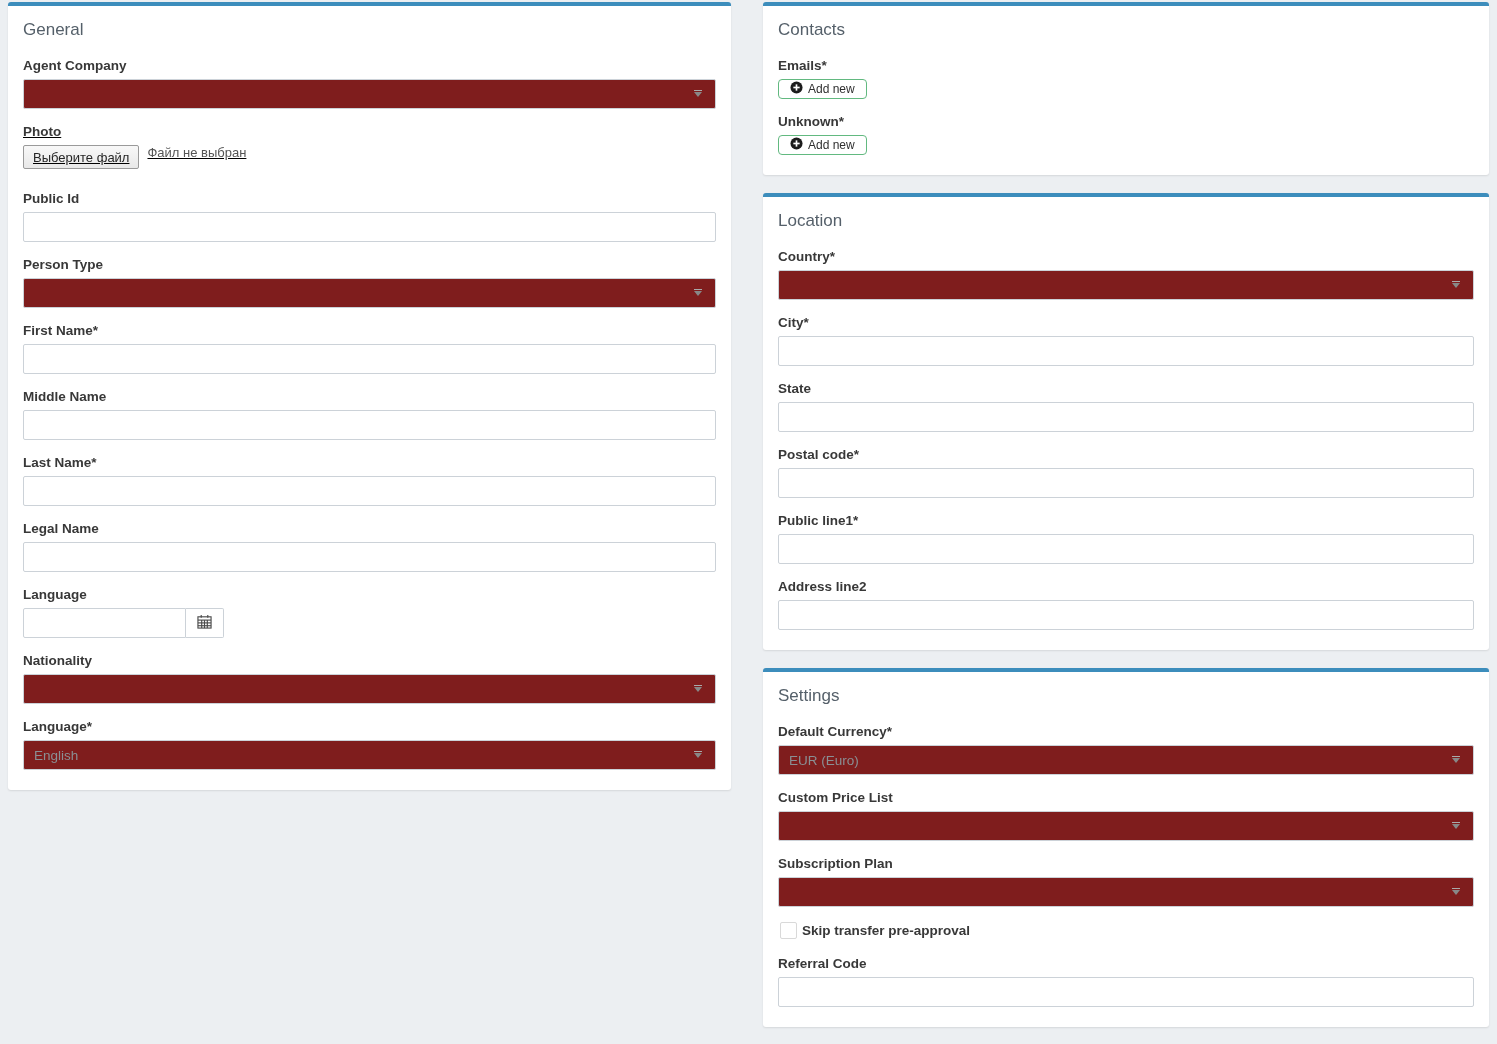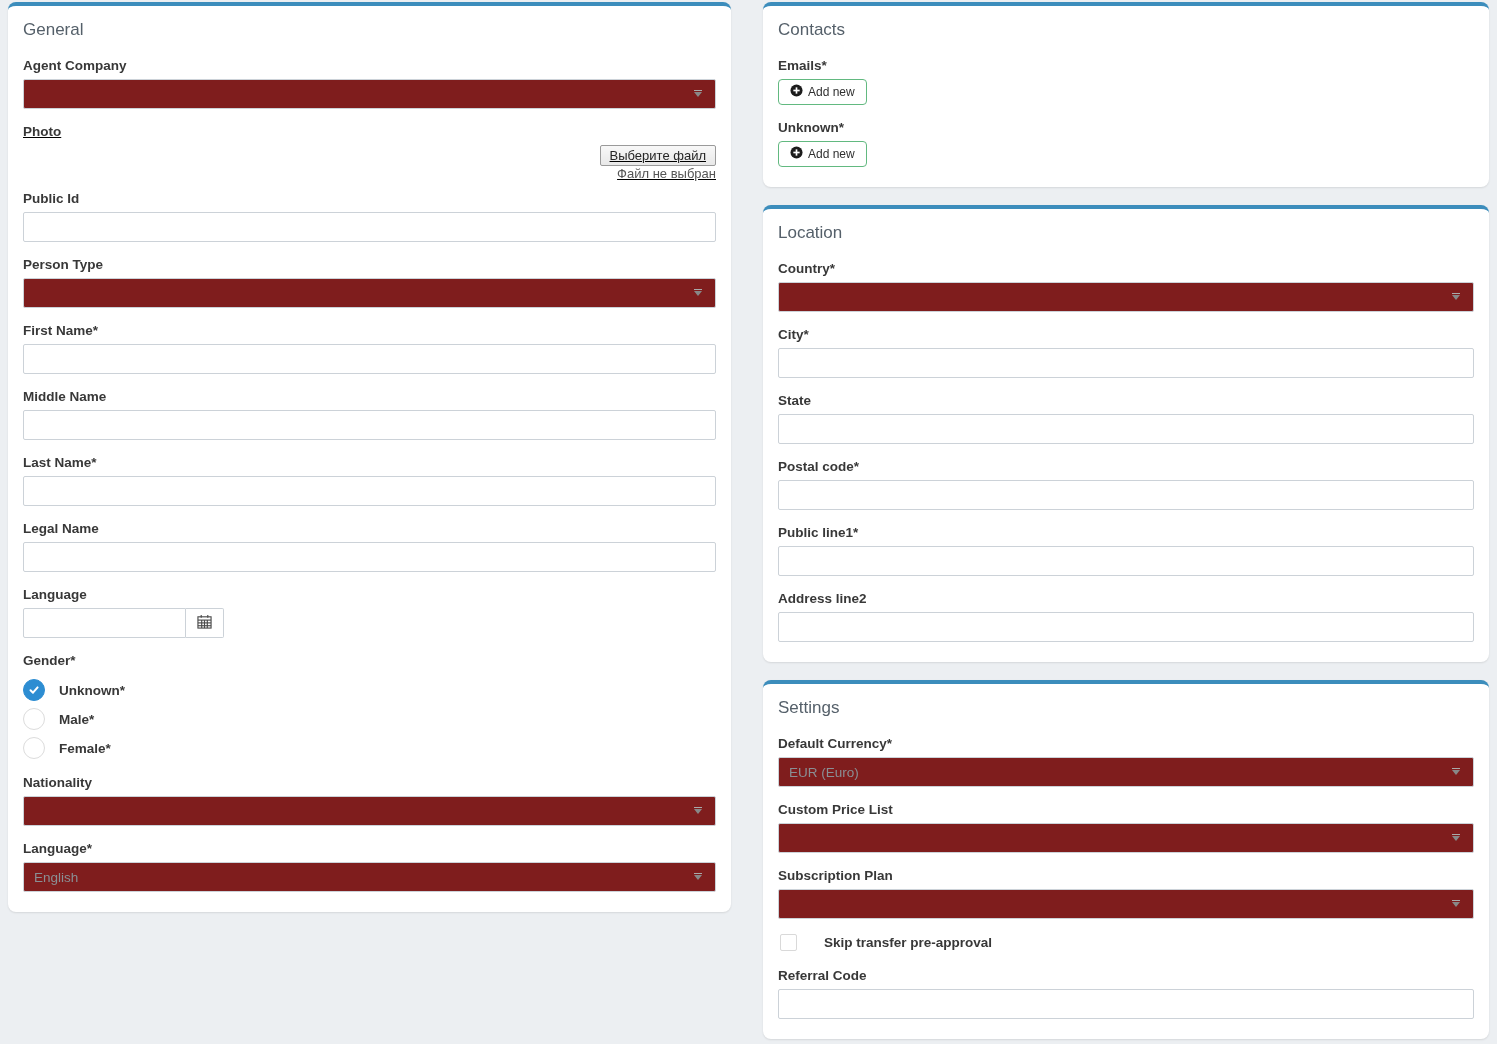--- a/index.html
+++ b/index.html
@@ -26,21 +26,21 @@
     display:grid;
     grid-template-columns:723px 726px;
     column-gap:32px;
     padding:2px 8px 0 8px;
     align-items:start;
   }
   .col{display:flex;flex-direction:column;gap:18px;}
   .panel{
     background:var(--panel_bg);
     border-top:4px solid var(--accent);
-    border-radius:8px;
+    border-radius:3px;
     box-shadow:0 1px 2px rgba(0,0,0,0.10);
     padding:10px 15px 20px 15px;
   }
   .panel-title{
     font-size:17px;
     font-weight:400;
     color:var(--title_color);
     margin:4px 0 18px 0;
   }
   .form-group{margin-bottom:15px;}
@@ -87,21 +87,21 @@
     border-top:5px solid #888;
   }
   .caret::before{
     content:"";
     position:absolute;
     left:-4px;top:-7px;
     width:8px;height:1px;
     background:#aaa;
   }
   
-  .file-row{display:flex;align-items:flex-end;height:24px;flex-direction:column;}
+  .file-row{display:flex;align-items:flex-start;height:24px;}
   .file-btn{
     border:1px solid #9a9a9a;
     background:linear-gradient(#f8f8f8,#e8e8e8);
     border-radius:2px;
     padding:2px 9px;
     font-size:13px;
     color:#262626;
     height:24px;
     display:inline-flex;
     align-items:center;
@@ -130,33 +130,33 @@
     display:flex;align-items:center;justify-content:center;
     flex:0 0 22px;
   }
   .radio-circle.selected{background:var(--radio_blue);border-color:var(--radio_blue);}
   .radio-label{margin-left:14px;font-weight:700;font-size:13.5px;color:var(--label_color);}
   
   .add-new-btn{
     display:inline-flex;align-items:center;gap:5px;
     border:1px solid var(--add_btn_green);
     background:#fff;border-radius:4px;
-    padding:0 11px;height:26px;
+    padding:0 11px;height:20px;
     font-size:12px;color:#2f2f2f;
     font-family:inherit;
     cursor:pointer;
   }
   
   .checkbox-row{display:flex;align-items:center;margin:6px 0 17px 2px;cursor:pointer;}
   .checkbox-box{
     width:17px;height:17px;
     border:1px solid #d9d9d9;border-radius:2px;background:#fff;
     flex:0 0 17px;
   }
-  .checkbox-label{margin-left:27px;font-weight:700;font-size:13.5px;color:var(--label_color);}
+  .checkbox-label{margin-left:5px;font-weight:700;font-size:13.5px;color:var(--label_color);}
   .last-group{margin-bottom:0;}
 </style>
 </head>
 <body>
 
 <div class="page">
 
   <div class="col">
     <div class="panel">
       <div class="panel-title">General</div>
@@ -225,39 +225,20 @@
                 <line x1="1" y1="12.5" x2="15" y2="12.5"></line>
                 <line x1="5" y1="6.5" x2="5" y2="15"></line>
                 <line x1="8" y1="6.5" x2="8" y2="15"></line>
                 <line x1="11" y1="6.5" x2="11" y2="15"></line>
               </svg>
             </span>
           </span>
         </div>
       </div>
 
-      <div class="form-group gender-group">
-        <label class="control-label">Gender*</label>
-        <div class="radio-row">
-          <span class="radio-circle selected">
-            <svg width="12" height="12" viewBox="0 0 12 12">
-                <path d="M2.5 6.2 L5 8.7 L9.6 3.4" stroke="#ffffff" stroke-width="2" fill="none" stroke-linecap="round" stroke-linejoin="round"></path>
-              </svg>
-          </span>
-          <span class="radio-label">Unknown*</span>
-        </div>
-        <div class="radio-row">
-          <span class="radio-circle"></span>
-          <span class="radio-label">Male*</span>
-        </div>
-        <div class="radio-row">
-          <span class="radio-circle"></span>
-          <span class="radio-label">Female*</span>
-        </div>
-      </div>
 
       <div class="form-group">
         <label class="control-label">Nationality</label>
         <div class="select-box">
           <span></span>
           <span class="caret"></span>
         </div>
       </div>
 
       <div class="form-group last-group">

